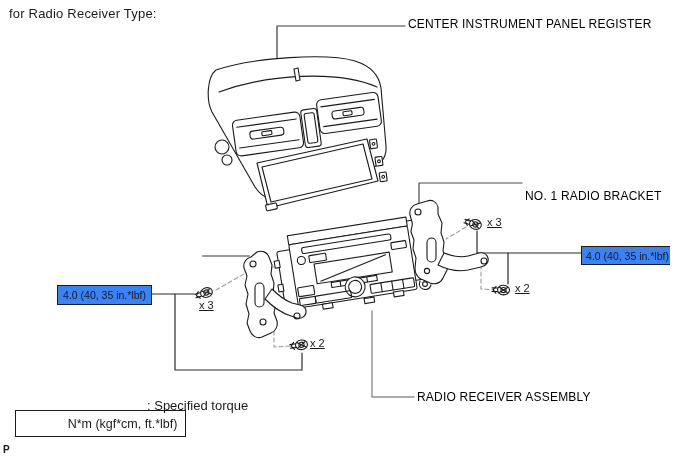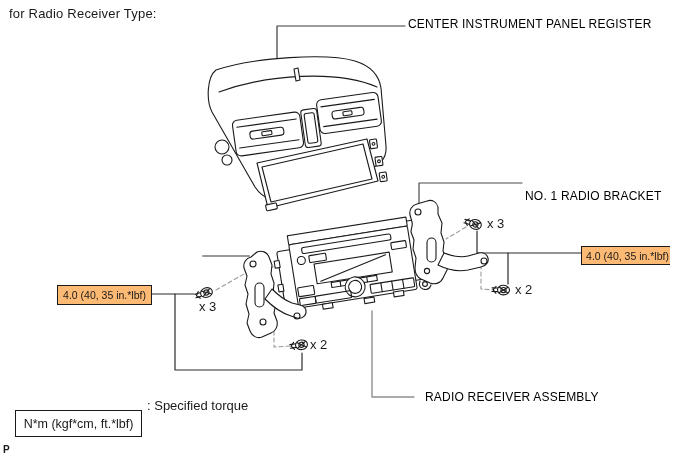--- a/index.html
+++ b/index.html
@@ -4,30 +4,30 @@
 <style>
   html,body{margin:0;padding:0;background:#fff;}
   .stage{
     position:relative;width:670px;height:465px;background:#fff;overflow:hidden;
     font-family:"Liberation Sans","DejaVu Sans",sans-serif;color:#1a1a1a;
   }
   .stage svg{position:absolute;left:0;top:0;}
   .lbl{position:absolute;white-space:nowrap;font-size:12px;letter-spacing:.2px;color:#000000;}
   .heading{position:absolute;left:9px;top:6px;font-size:13px;letter-spacing:.2px;}
   .cap-lines div{line-height:14px;}
-  .count{position:absolute;font-size:13px;white-space:nowrap;}
+  .count{position:absolute;font-size:11px;white-space:nowrap;text-decoration:underline;}
   .torque-box{
-    position:absolute;border:1.5px solid #1a1a1a;background:#fdba74;
+    position:absolute;border:1.5px solid #1a1a1a;background:#3b82f6;
     font-size:10.5px;text-align:right;white-space:nowrap;
     display:flex;align-items:center;justify-content:center;
   }
   .legend-box{
     position:absolute;left:15px;top:410px;width:125px;height:25px;
     border:1.5px solid #1a1a1a;background:#fff;font-size:12.5px;
-    display:flex;align-items:center;justify-content:center;white-space:nowrap;
+    display:flex;align-items:center;justify-content:center;white-space:nowrap;padding-left:44px;
   }
   .legend-desc{position:absolute;left:147px;top:398px;font-size:13px;white-space:nowrap;}
   .page-marker{position:absolute;left:3px;top:444px;font-size:10px;font-weight:bold;}
 </style>
 </head>
 <body>
 
 <div class="stage">
 
   <svg width="691" height="465" viewBox="0 0 691 465" fill="none" stroke="#1a1a1a" stroke-width="1.1" stroke-linecap="round" stroke-linejoin="round">
@@ -171,21 +171,21 @@
     <use href="#bolt-glyph" transform="translate(502,290) rotate(2)"></use>
   </svg>
 
   <div class="heading">for Radio Receiver Type:</div>
 
   <div class="lbl cap-lines" style="left:408px;top:17px;">
     <div>CENTER INSTRUMENT PANEL REGISTER</div>
   </div>
 
   <div class="lbl" style="left:525px;top:189px;">NO. 1 RADIO BRACKET</div>
-  <div class="lbl" style="left:417px;top:390px;margin-left:8px;">RADIO RECEIVER ASSEMBLY</div>
+  <div class="lbl" style="left:417px;top:390px;">RADIO RECEIVER ASSEMBLY</div>
 
   <div class="count" style="left:199px;top:299px;">x 3</div>
   <div class="count" style="left:310px;top:337px;">x 2</div>
   <div class="count" style="left:487px;top:216px;">x 3</div>
   <div class="count" style="left:515px;top:282px;">x 2</div>
 
   <div class="torque-box" style="left:57px;top:285px;width:93px;height:18px;">4.0 (40, 35 in.*lbf)</div>
   <div class="torque-box" style="left:581px;top:246px;width:91px;height:17px;">4.0 (40, 35 in.*lbf)</div>
 
   <div class="legend-box">N*m (kgf*cm, ft.*lbf)</div>

